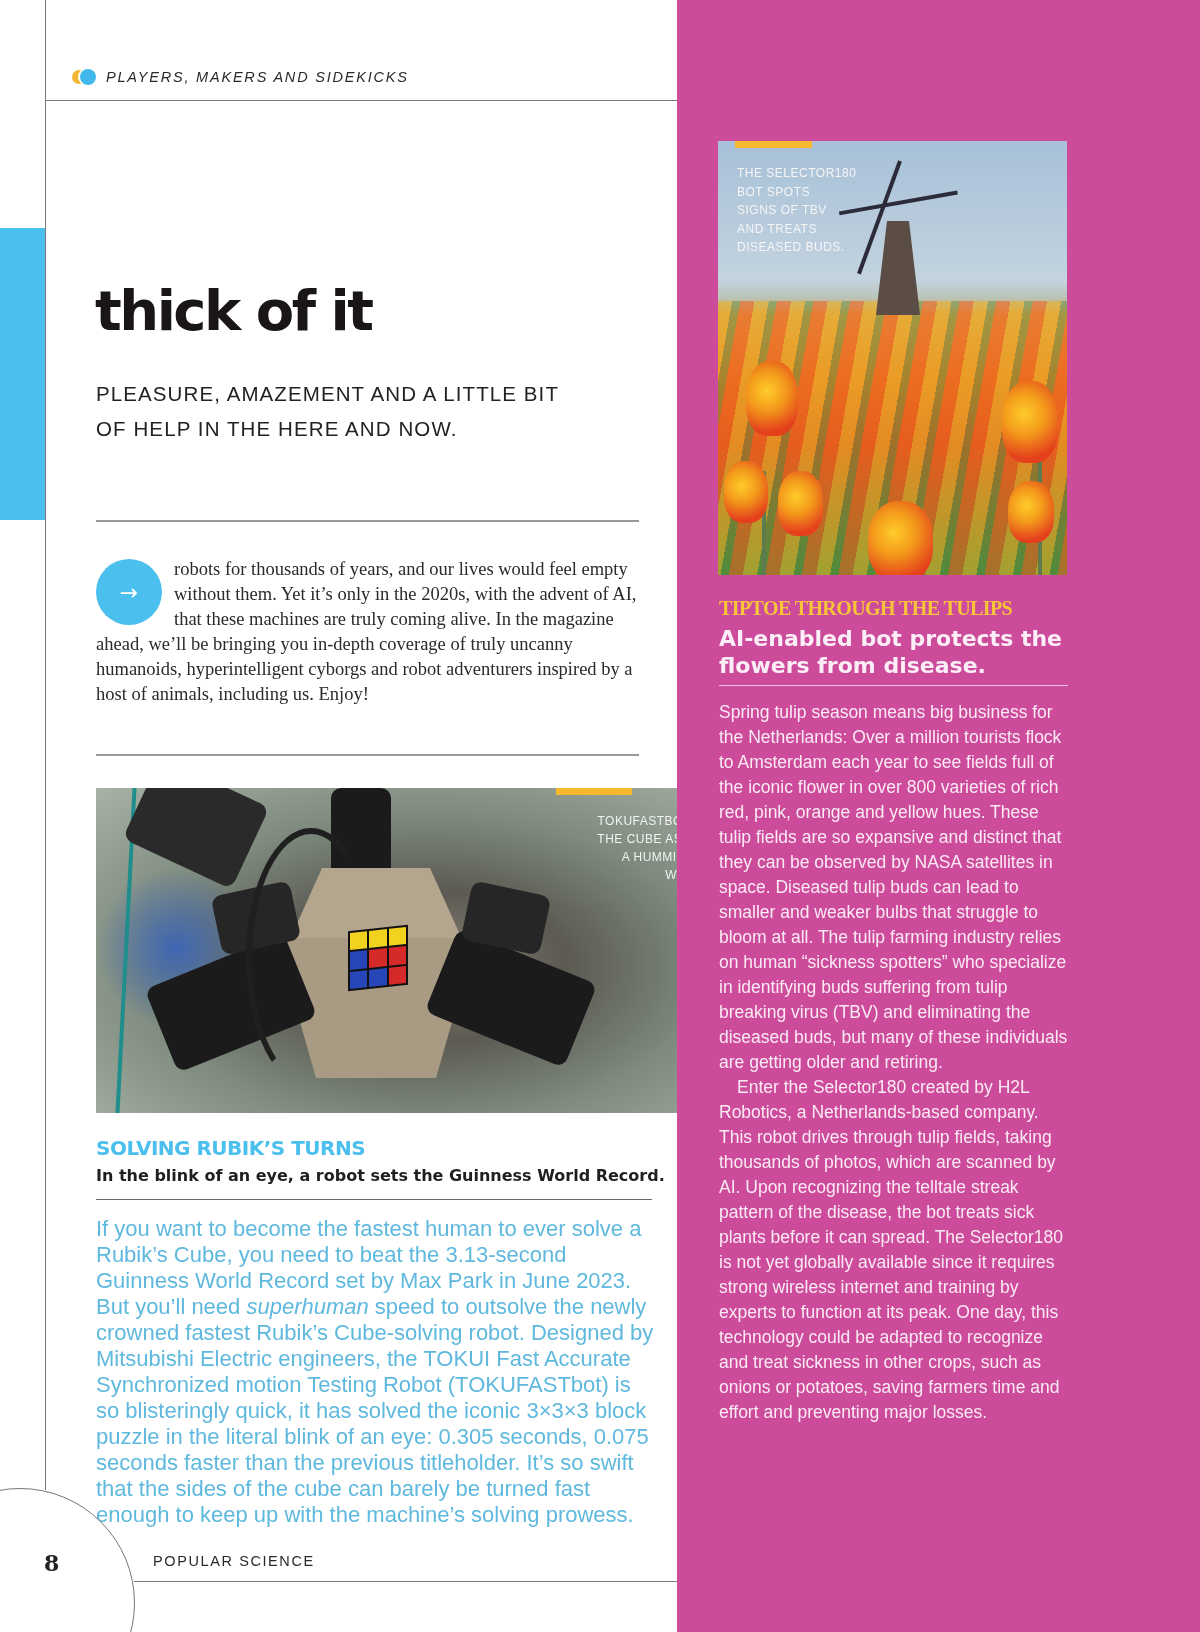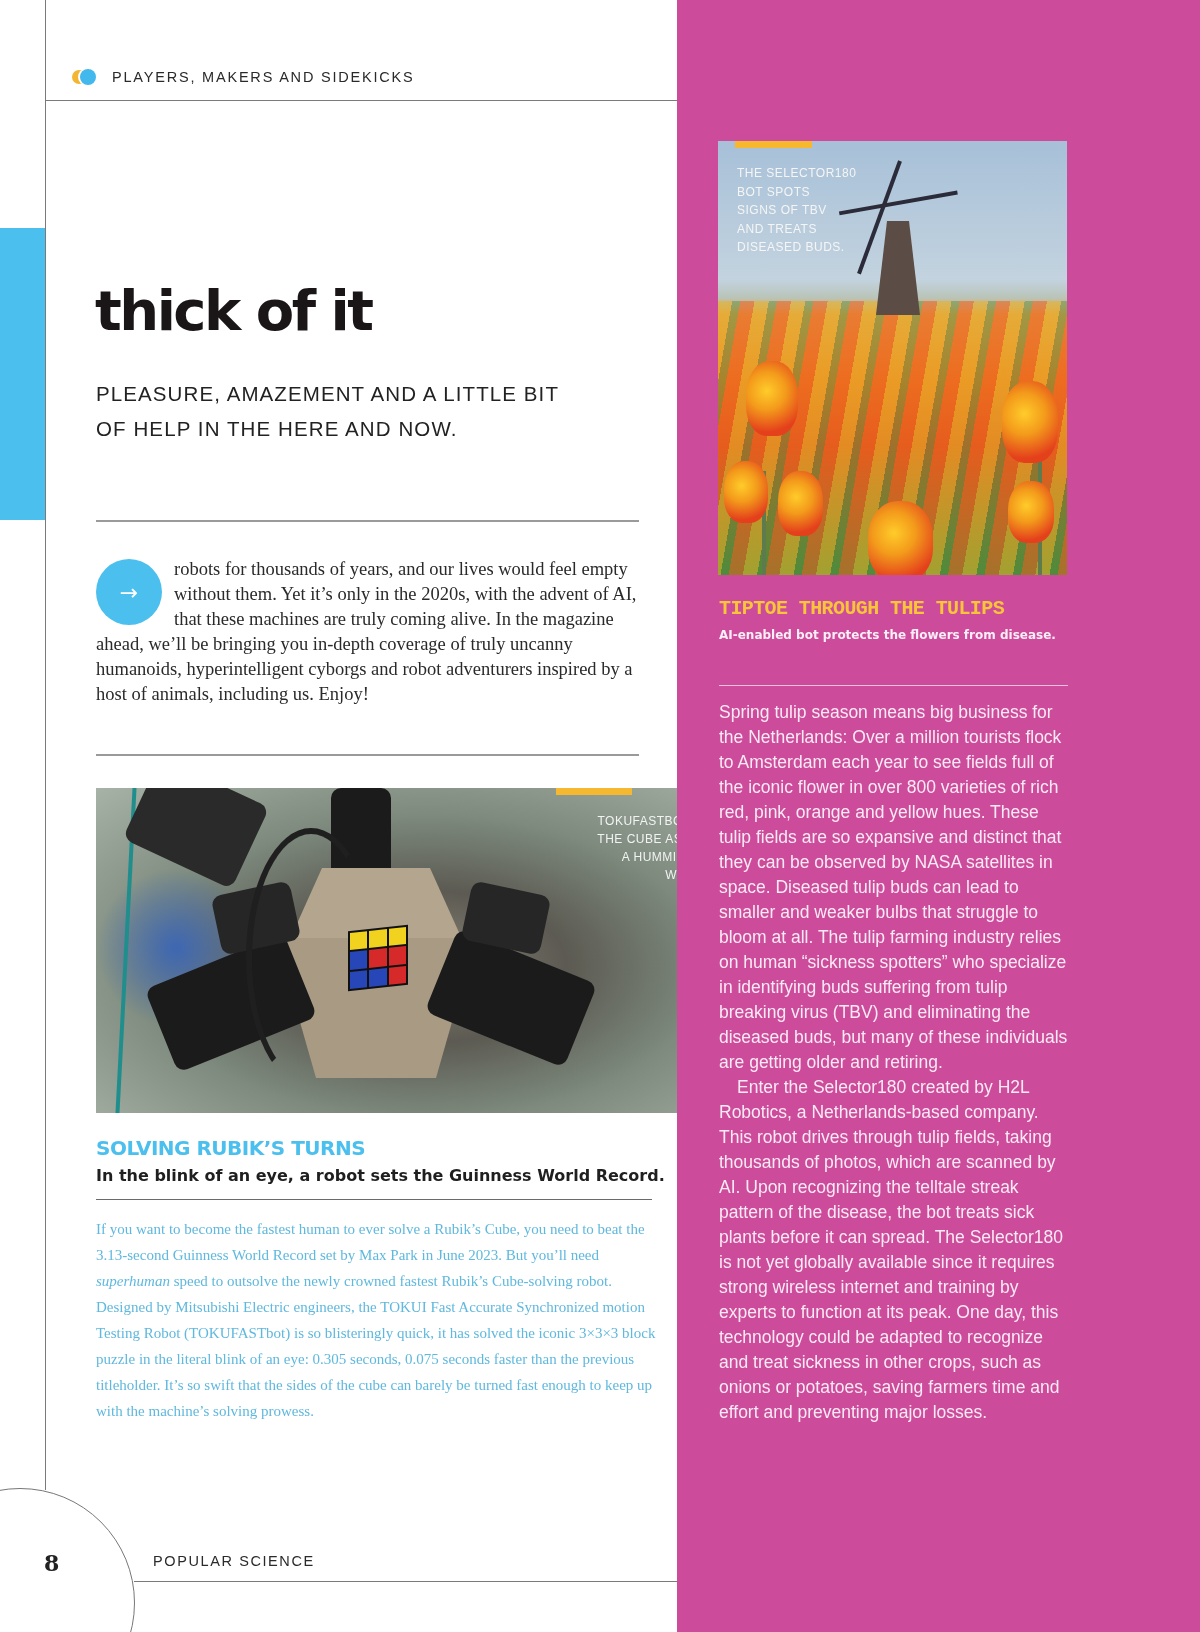--- a/index.html
+++ b/index.html
@@ -4,21 +4,21 @@
 <style>
   * { margin: 0; padding: 0; box-sizing: border-box; }
   html, body { width: 1200px; height: 1632px; overflow: hidden; background: #ffffff; }
   body { position: relative; font-family: "DejaVu Sans", sans-serif; color: #1d1a1b; }
 
   
   .left-rule-v { position: absolute; left: 45px; top: 0; width: 1px; height: 1490px; background: #7a7a7a; }
   .top-rule { position: absolute; left: 45px; top: 100px; width: 632px; height: 1px; background: #7a7a7a; }
   .blue-tab { position: absolute; left: 0; top: 228px; width: 45px; height: 292px; background: #4bbfee; }
 
-  .section-label { position: absolute; left: 72px; top: 69px; display: flex; align-items: flex-end; gap: 10px; }
+  .section-label { position: absolute; left: 72px; top: 69px; display: flex; align-items: flex-end; gap: 4px; font-style: italic; }
   .dots { position: relative; width: 30px; height: 16px; }
   .dot-y { position: absolute; left: 0; top: 1px; width: 14px; height: 14px; border-radius: 50%; background: #f2b632; }
   .dot-b { position: absolute; left: 8px; top: 0; width: 16px; height: 16px; border-radius: 50%; background: #43b8ec; box-shadow: -2px 0 0 #ffffff; }
   .section-text { font-family: "Liberation Sans", sans-serif; font-size: 14.5px; letter-spacing: 1.8px; color: #2a2a2a; }
 
   .headline { position: absolute; left: 95px; top: 218px; width: 560px; font-family: "DejaVu Sans", sans-serif; font-weight: bold; font-size: 56px; line-height: 62px; letter-spacing: -2.5px; color: #1a1617; }
   .dek { position: absolute; left: 96px; top: 376px; width: 560px; font-family: "Liberation Sans", sans-serif; font-size: 20.5px; line-height: 35px; letter-spacing: 1.1px; color: #222; }
 
   .rule { position: absolute; left: 96px; width: 543px; height: 2px; background: #9a9a9a; }
 
@@ -35,21 +35,21 @@
   .photo-rubik .plate { position: absolute; background: #b3a58e; }
   .photo-rubik .cube { position: absolute; left: 252px; top: 140px; width: 60px; height: 60px; display: grid; grid-template-columns: repeat(3, 1fr); gap: 2px; padding: 2px; background: #111; transform: skewY(-6deg); }
   .photo-rubik .cube span { display: block; }
   .photo-rubik .cable { position: absolute; border: 6px solid #222; border-radius: 50%; }
   .photo-rubik .green-cable { position: absolute; left: 28px; top: 0; width: 4px; height: 325px; background: #1f8e8c; transform: skewX(-3deg); }
   .photo-caption-bar { position: absolute; top: 0; width: 76px; height: 7px; background: #f5b82e; }
   .caption-rubik { position: absolute; right: 18px; top: 24px; text-align: right; font-family: "Liberation Sans", sans-serif; font-size: 12px; line-height: 18px; letter-spacing: 0.5px; color: #f3f3f3; }
 
   .story-title-blue { position: absolute; left: 96px; top: 1136px; font-family: "DejaVu Sans", sans-serif; font-weight: bold; font-size: 20px; letter-spacing: -0.5px; color: #4bbfee; }
   .story-sub-dark { position: absolute; left: 96px; top: 1166px; font-family: "DejaVu Sans", sans-serif; font-weight: bold; font-size: 16px; color: #1f1f1f; }
-  .story-body-blue { position: absolute; left: 96px; top: 1216px; width: 560px; font-family: Liberation Serif, serif; font-size: 15px; line-height: 26px; color: #5fb8de; }
+  .story-body-blue { position: absolute; left: 96px; top: 1216px; width: 560px; font-family: Liberation Sans, sans-serif; font-size: 22px; line-height: 26px; color: #5fb8de; }
   .story-body-blue em { font-style: italic; }
 
   
   .folio-circle { position: absolute; left: -95px; top: 1488px; width: 230px; height: 230px; border: 1px solid #777; border-radius: 50%; background: #fff; }
   .folio-num { position: absolute; left: 44px; top: 1550px; font-family: "DejaVu Serif", serif; font-weight: bold; font-size: 22px; color: #222; }
   .folio-pub { position: absolute; left: 153px; top: 1553px; font-family: "Liberation Sans", sans-serif; font-size: 14.5px; letter-spacing: 1.6px; color: #2a2a2a; }
   .footer-rule { position: absolute; left: 134px; top: 1581px; width: 543px; height: 1px; background: #7a7a7a; }
 
   
   .right-page { position: absolute; left: 677px; top: 0; width: 523px; height: 1632px; background: #cc4b9b; }
@@ -57,22 +57,22 @@
     background: linear-gradient(180deg, #a7c0d8 0%, #c3d3df 32%, #b9c4b9 36%, #e6a04a 40%, #ef7d22 55%, #e05a1d 70%, #4e8a3b 100%); }
   .photo-tulip .rows { position: absolute; left: 0; top: 160px; width: 349px; height: 274px;
     background: repeating-linear-gradient(100deg, rgba(230,180,40,0.55) 0 14px, rgba(80,140,60,0.45) 14px 22px, rgba(235,95,30,0.55) 22px 36px); }
   .photo-tulip .mill-body { position: absolute; left: 158px; top: 80px; width: 44px; height: 94px; background: #5b4d45; clip-path: polygon(25% 0, 75% 0, 100% 100%, 0 100%); }
   .photo-tulip .mill-blade { position: absolute; left: 180px; top: 78px; width: 4px; height: 150px; background: #2c2b3a; transform-origin: 50% 0; }
   .photo-tulip .tulip { position: absolute; border-radius: 45% 45% 40% 40%; background: radial-gradient(circle at 40% 40%, #ffcc2a 0%, #f39a1b 35%, #e4401c 75%); }
   .photo-tulip .stem { position: absolute; width: 4px; background: #5e7b4d; }
   .caption-tulip { position: absolute; left: 737px; top: 164px; font-family: "Liberation Sans", sans-serif; font-size: 12px; line-height: 18.5px; letter-spacing: 0.5px; color: #f5f5f5; }
   .bar-tulip { position: absolute; left: 735px; top: 141px; width: 77px; height: 7px; background: #f5b82e; }
 
-  .story-title-yellow { position: absolute; left: 719px; top: 597px; font-family: Liberation Mono, monospace; font-weight: bold; font-size: 20px; letter-spacing: -0.6px; color: #f7c43a; }
-  .story-sub-white { position: absolute; left: 719px; top: 625px; width: 350px; font-family: "DejaVu Sans", sans-serif; font-weight: bold; font-size: 12px; line-height: 20px; color: #fbeef6; }
+  .story-title-yellow { position: absolute; left: 719px; top: 597px; font-family: Liberation Serif, serif; font-weight: bold; font-size: 20px; letter-spacing: -0.6px; color: #f7c43a; }
+  .story-sub-white { position: absolute; left: 719px; top: 625px; width: 350px; font-family: "DejaVu Sans", sans-serif; font-weight: bold; font-size: 22px; line-height: 27px; color: #fbeef6; }
   .rule-pink { position: absolute; left: 719px; top: 685px; width: 349px; height: 1px; background: #f0c0de; }
   .story-body-white { position: absolute; left: 719px; top: 700px; width: 355px; font-family: Liberation Sans, sans-serif; font-size: 17.5px; line-height: 25px; color: #fbeaf4; }
   .story-body-white p + p { text-indent: 18px; }
 </style>
 </head>
 <body>
 
 <div class="left-rule-v"></div>
 <div class="top-rule"></div>
 <div class="blue-tab"></div>

